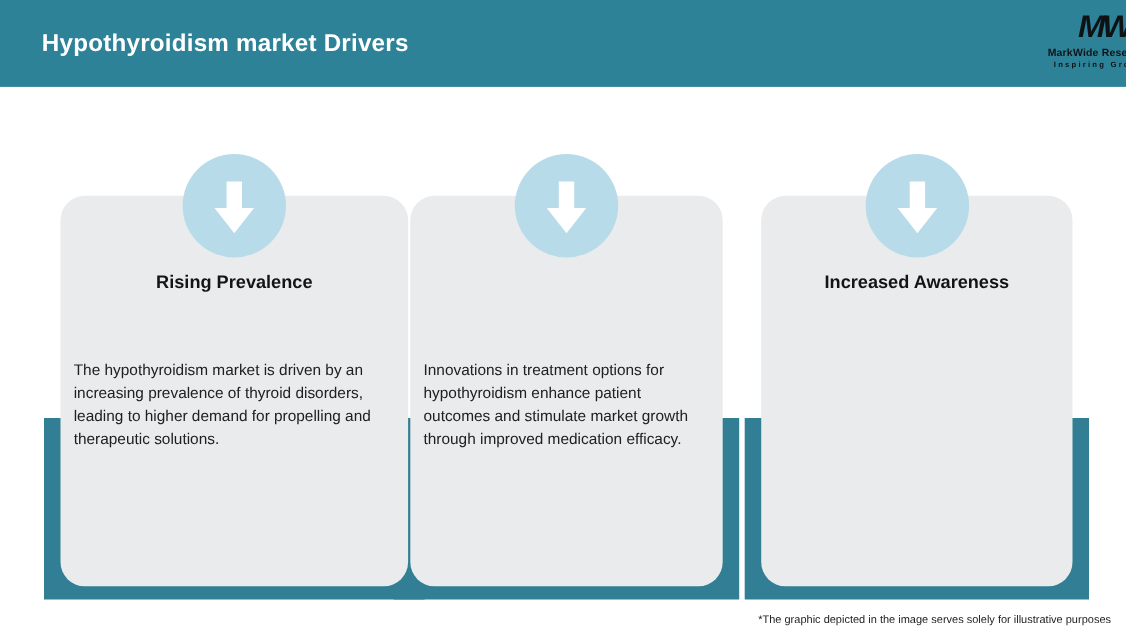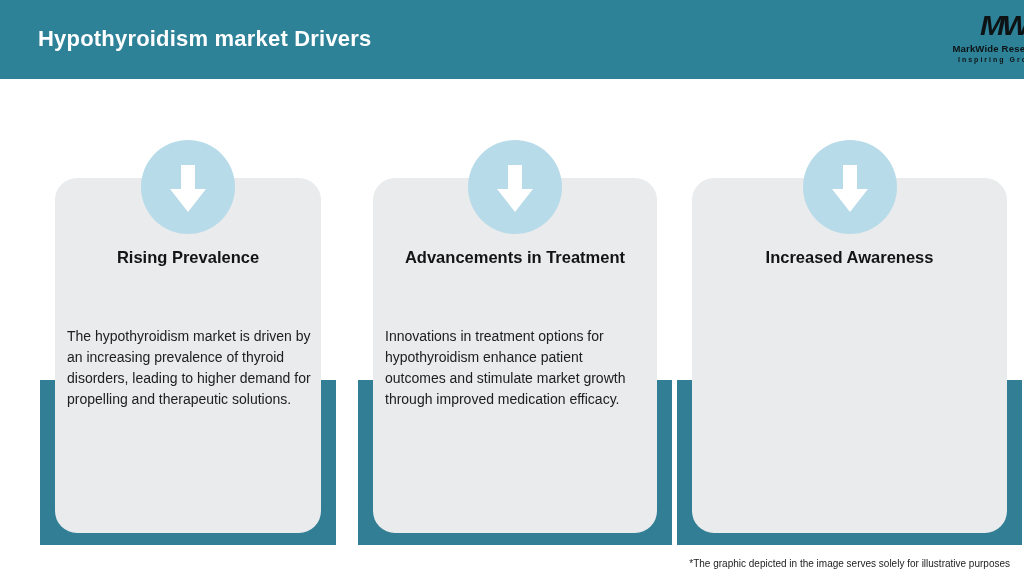--- a/index.html
+++ b/index.html
@@ -22,23 +22,23 @@
     color:#0d1315;line-height:1;
   }
   .logo-monogram{
     font-size:30px;font-weight:800;font-style:italic;letter-spacing:-3px;
     transform:scaleY(.95);
   }
   .logo-name{font-size:9.5px;font-weight:bold;margin-top:4px;letter-spacing:.2px;}
   .logo-tagline{font-size:7px;font-weight:bold;letter-spacing:2px;margin-top:2px;}
   
   .card-wrap{position:absolute;top:178px;height:355px;}
-  .cw1{left:55px;width:254px;padding-left:12px;}
+  .cw1{left:55px;width:316px;}
   .cw2{left:373px;width:284px;}
-  .cw3{left:692px;width:283px;padding-left:32px;}
+  .cw3{left:692px;width:283px;}
   .band{
     position:absolute;left:-15px;right:-15px;top:202px;bottom:-12px;
     background:#317e95;z-index:0;
   }
   .card{
     position:absolute;inset:0;background:#e9ebec;border-radius:22px;z-index:1;
   }
   .circle{
     position:absolute;left:50%;top:-38px;margin-left:-47px;
     width:94px;height:94px;border-radius:50%;background:#b7dbe9;z-index:2;
@@ -90,21 +90,20 @@
   </div>
 
   <div class="card-wrap cw2">
     <div class="band"></div>
     <div class="card"></div>
     <div class="circle">
       <svg width="44" height="52" viewBox="0 0 44 52">
         <path d="M15 2 h14 v24 h11 L22 49 L4 26 h11 z" fill="#ffffff"></path>
       </svg>
     </div>
-    <div class="card-title">Advancements in Treatment</div>
     <div class="card-body">Innovations in treatment options for hypothyroidism enhance patient outcomes and stimulate market growth through improved medication efficacy.</div>
   </div>
 
   <div class="card-wrap cw3">
     <div class="band"></div>
     <div class="card"></div>
     <div class="circle">
       <svg width="44" height="52" viewBox="0 0 44 52">
         <path d="M15 2 h14 v24 h11 L22 49 L4 26 h11 z" fill="#ffffff"></path>
       </svg>

